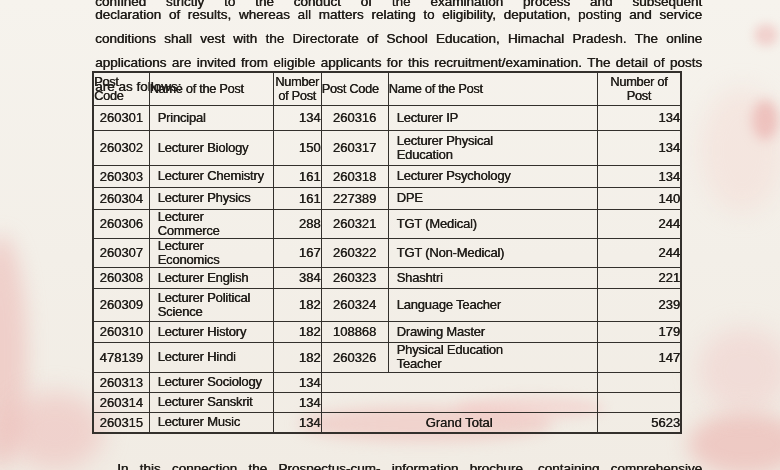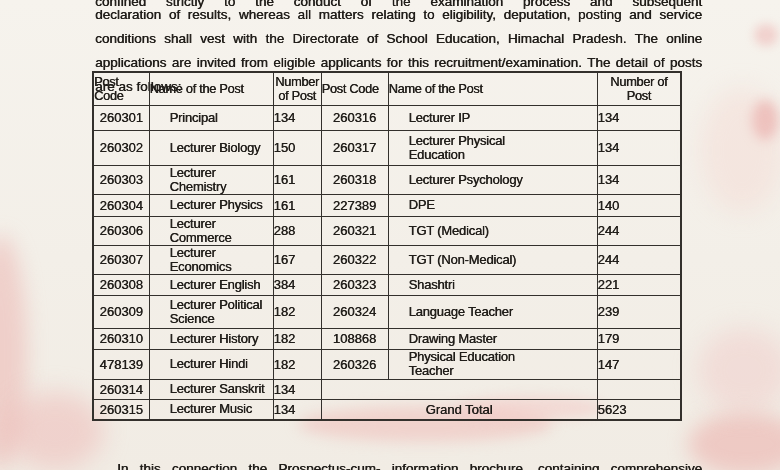--- a/index.html
+++ b/index.html
@@ -44,23 +44,23 @@
     padding:0;vertical-align:middle;
     text-shadow:0.4px 0 currentColor;
     overflow:hidden;
   }
   .posts thead tr{height:33px;}
   .posts th{font-size:12.8px;letter-spacing:-0.3px;font-weight:normal;line-height:14px;}
   .h-code{text-align:left;padding-left:8px;}
   .h-name{text-align:left;padding-left:10px;}
   .h-num{text-align:center;}
   td.code{text-align:center;}
-  td.name{text-align:left;padding-left:20px;padding-right:4px;letter-spacing:-0.2px;line-height:14px;}
+  td.name{text-align:left;padding-left:8px;padding-right:4px;letter-spacing:-0.2px;line-height:14px;}
   td.name-r{padding-right:55px;}
-  td.num{text-align:left;}
+  td.num{text-align:right;}
   td.merged{text-align:center;}
   td.total-label{letter-spacing:0;}
 </style>
 </head>
 <body>
 
 <div class="page">
   <div class="blob b1"></div>
   <div class="blob b2"></div>
   <div class="blob b3"></div>
@@ -169,20 +169,27 @@
         </tr>
         <tr style="height: 30px;">
           <td class="code">478139</td>
           <td class="name">Lecturer Hindi</td>
           <td class="num">182</td>
           <td class="code">260326</td>
           <td class="name name-r">Physical Education Teacher</td>
           <td class="num">147</td>
         </tr>
         <tr style="height: 20px;">
+          <td class="code">260313</td>
+          <td class="name">Lecturer Sociology</td>
+          <td class="num">134</td>
+          <td class="merged" colspan="2"></td>
+          <td class="num"></td>
+        </tr>
+        <tr style="height: 20px;">
           <td class="code">260314</td>
           <td class="name">Lecturer Sanskrit</td>
           <td class="num">134</td>
           <td class="merged" colspan="2"></td>
           <td class="num"></td>
         </tr>
         <tr style="height: 21px;">
           <td class="code">260315</td>
           <td class="name">Lecturer Music</td>
           <td class="num">134</td>

